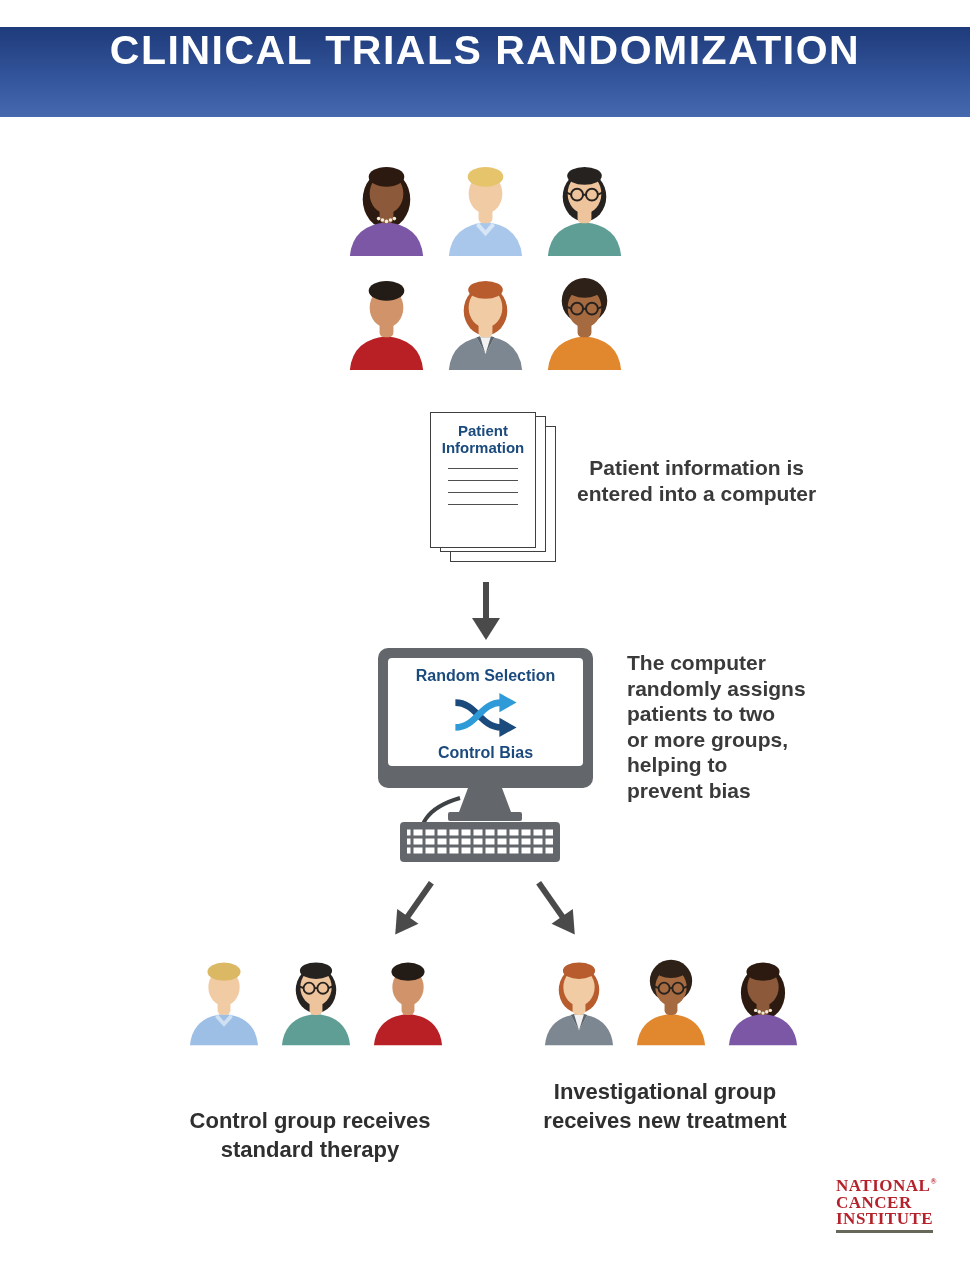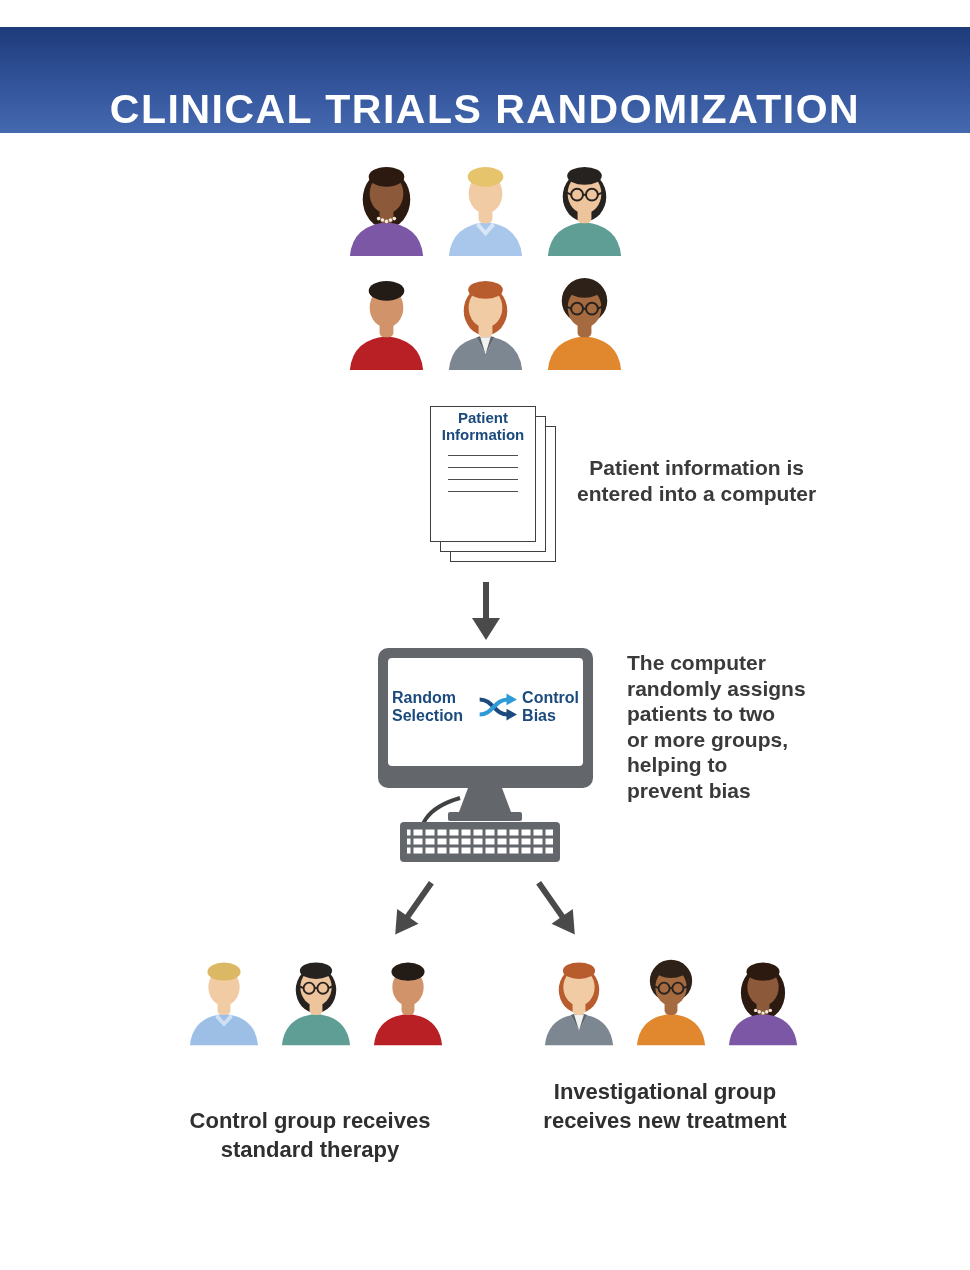--- a/index.html
+++ b/index.html
@@ -3,23 +3,23 @@
 <meta charset="utf-8">
 <style>
   * { margin:0; padding:0; box-sizing:border-box; }
   html,body { background:#fff; }
   .poster {
     position:relative; width:970px; height:1270px; background:#ffffff;
     overflow:hidden; font-family:"Liberation Sans", sans-serif;
   }
   
   .header {
-    position:absolute; top:27px; left:0; width:970px; height:106px;
+    position:absolute; top:27px; left:0; width:970px; height:90px;
     background:linear-gradient(180deg,#1e3b7a 0%, #33549b 55%, #4569ae 100%);
-    display:flex; align-items:flex-end; justify-content:center;
+    display:flex; align-items:flex-start; justify-content:center;
   }
   .header h1 { color:#ffffff; font-size:41px; font-weight:bold; letter-spacing:1.5px; }
 
   .abs { position:absolute; }
 
   
   .pool {
     position:absolute; left:337px; top:160px;
     display:grid; grid-template-columns:repeat(3,99px); grid-auto-rows:102px; row-gap:12px;
   }
@@ -27,38 +27,38 @@
   .avatar.sm { width:92px; height:92px; }
   .group { position:absolute; display:flex; }
   .group-left  { left:178px; top:956px; }
   .group-right { left:533px; top:956px; }
 
   
   .docs { position:absolute; left:430px; top:406px; width:132px; height:162px; }
   .sheet { position:absolute; width:106px; height:136px; background:#ffffff; border:1.5px solid #3f3f3f; }
   .sheet.s3 { left:20px; top:20px; }
   .sheet.s2 { left:10px; top:10px; }
-  .sheet.s1 { left:0; top:0; padding-top:2px; }
+  .sheet.s1 { left:0; top:6px; padding-top:9px; }
   .doc-title { color:#1b4a7d; font-weight:bold; font-size:15px; line-height:1.15; text-align:center; }
   .doc-lines { margin-top:8px; }
   .doc-line { border-top:1.6px solid #4f4f4f; margin:11px 17px 0; }
 
   
   .caption { position:absolute; color:#3a3a3a; font-weight:bold; white-space:pre-line; }
   .caption-doc { left:577px; top:455px; font-size:21px; line-height:1.22;text-align:center; }
   .caption-computer { left:627px; top:650px; font-size:21px; line-height:1.22; }
   .caption-control { left:160px; top:1078px; width:300px; font-size:22px; line-height:1.3; text-align:center; color:#2f2f2f;margin-top:29px; }
   .caption-invest  { left:515px; top:1078px; width:300px; font-size:22px; line-height:1.3; text-align:center; color:#2f2f2f; }
 
   
   .computer { position:absolute; left:340px; top:648px; width:300px; height:215px; }
   .screen-overlay {
     position:absolute; left:48px; top:10px; width:195px; height:108px;
-    display:flex; flex-direction:row; align-items:center; justify-content:space-between;
-    padding:9px 4px 20px;
+    display:flex; flex-direction:column; align-items:center; justify-content:space-between;
+    padding:9px 4px 4px;
   }
   .screen-text { color:#1b4a7d; font-weight:bold; font-size:16px; }
 
   .down-arrow { left:464px; top:580px; }
   .arrow-left { left:378px; top:872px; }
   .arrow-right { left:522px; top:872px; }
 
   
   .nci-logo {
     position:absolute; left:836px; top:1178px; width:112px;
@@ -287,14 +287,19 @@
             <circle cx="46" cy="60.6" r="1.8"></circle>
             <circle cx="50" cy="62" r="1.8"></circle>
             <circle cx="54" cy="60.6" r="1.8"></circle>
             <circle cx="58" cy="59.2" r="1.8"></circle>
           </g>
   </svg></div>
   </div>
   <div class="caption caption-invest">Investigational group
 receives new treatment</div>
 
+  <div class="nci-logo">
+    <div class="nci-line"><span>NATIONAL</span><sup class="reg">®</sup></div>
+    <div class="nci-line">CANCER</div>
+    <div class="nci-line"><span class="nci-last">INSTITUTE</span></div>
+  </div>
 
 </div>
 
 </body></html>

